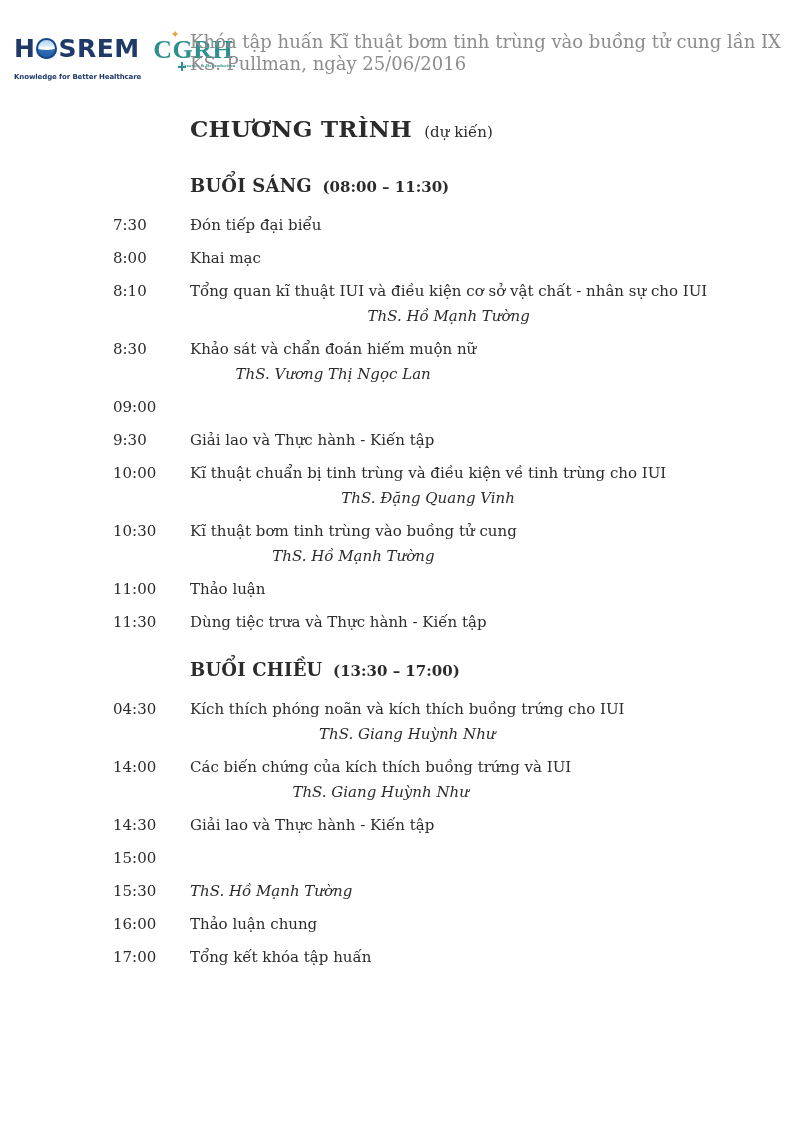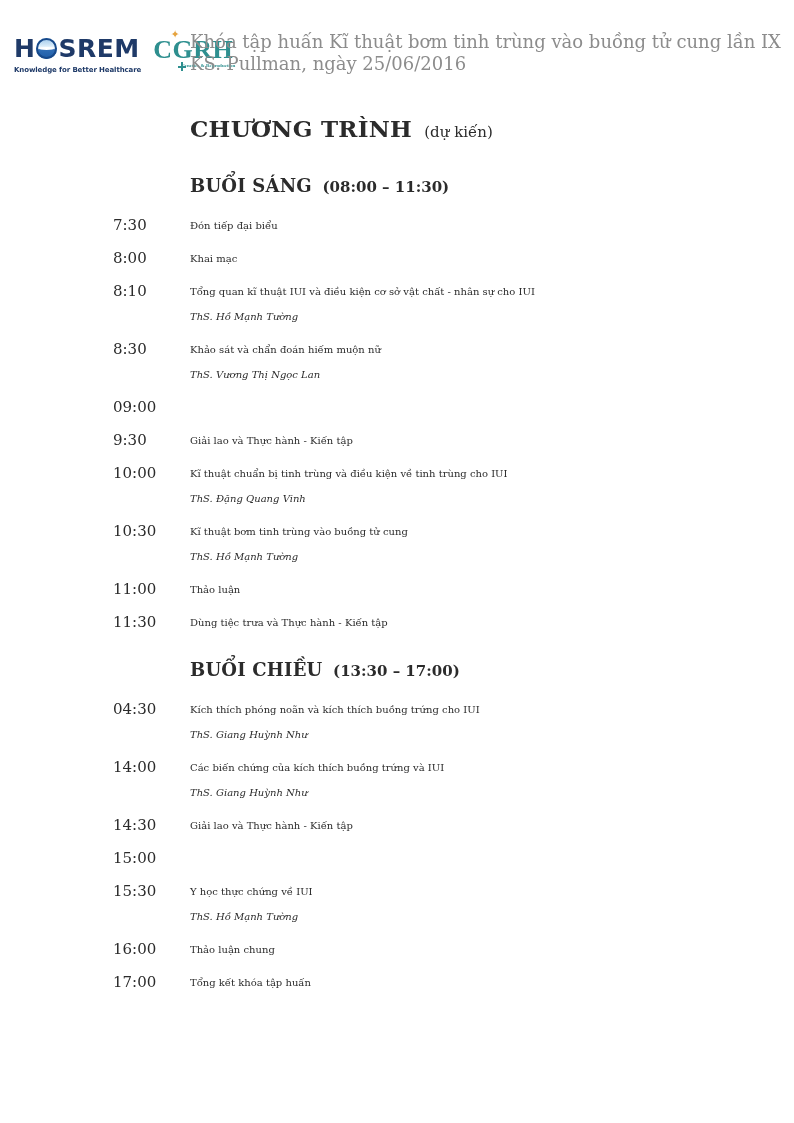--- a/index.html
+++ b/index.html
@@ -56,21 +56,21 @@
     left: 3px; right: 3px; top: 9px; height: 3px;
     background: #ffffff;
     border-radius: 50%;
   }
   .hosrem-tagline {
     font-family: "DejaVu Sans", "Liberation Sans", sans-serif;
     font-weight: bold;
     font-size: 7px;
     letter-spacing: -0.1px;
     color: var(--navy);
-    margin-top: 5px;
+    margin-top: 12px;
     white-space: nowrap;
   }
   .cgrh {
     position: relative;
     margin-left: 12px;
     margin-top: 1px;
     font-family: Liberation Serif, serif;
     font-weight: bold;
     font-size: 26px;
     line-height: 1;
@@ -146,21 +146,21 @@
   .section-heading-label { font-size: 18px; letter-spacing: 0.2px; }
   .section-heading-time { font-size: 15px; margin-left: 5px; }
 
   .row { display: flex; margin-bottom: 8px; }
   .row-time {
     width: 77px;
     flex-shrink: 0;
     font-size: 15px;
     line-height: 25px;
   }
-  .row-body { font-size: 10px; line-height: 25px; }
+  .row-body { font-size: 15px; line-height: 25px; text-align: center; }
   .row-presenter { font-style: italic; }
 </style>
 </head>
 <body>
 
 <div class="page">
 
   <div class="logos">
     <div class="hosrem">
       <div class="hosrem-word">
@@ -301,21 +301,20 @@
     </div>
   </div>
 
   <div class="row">
     <div class="row-time">15:00</div>
   </div>
 
   <div class="row">
     <div class="row-time">15:30</div>
     <div class="row-body">
-      <div>Y học thực chứng về IUI</div>
       <div class="row-presenter">ThS. Hồ Mạnh Tường</div>
     </div>
   </div>
 
   <div class="row">
     <div class="row-time">16:00</div>
     <div class="row-body">
       <div>Thảo luận chung</div>
 
     </div>

